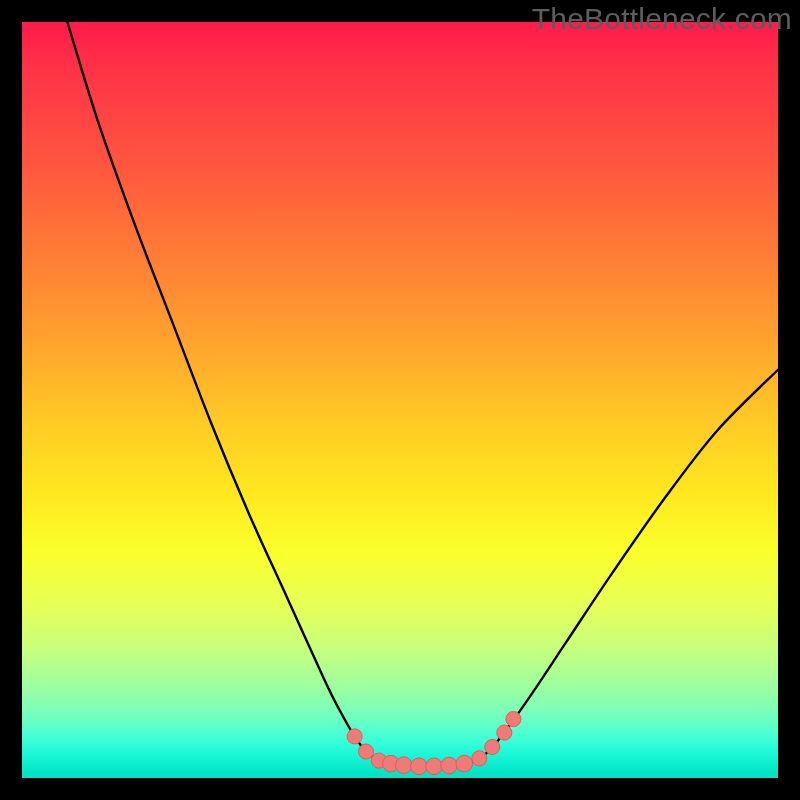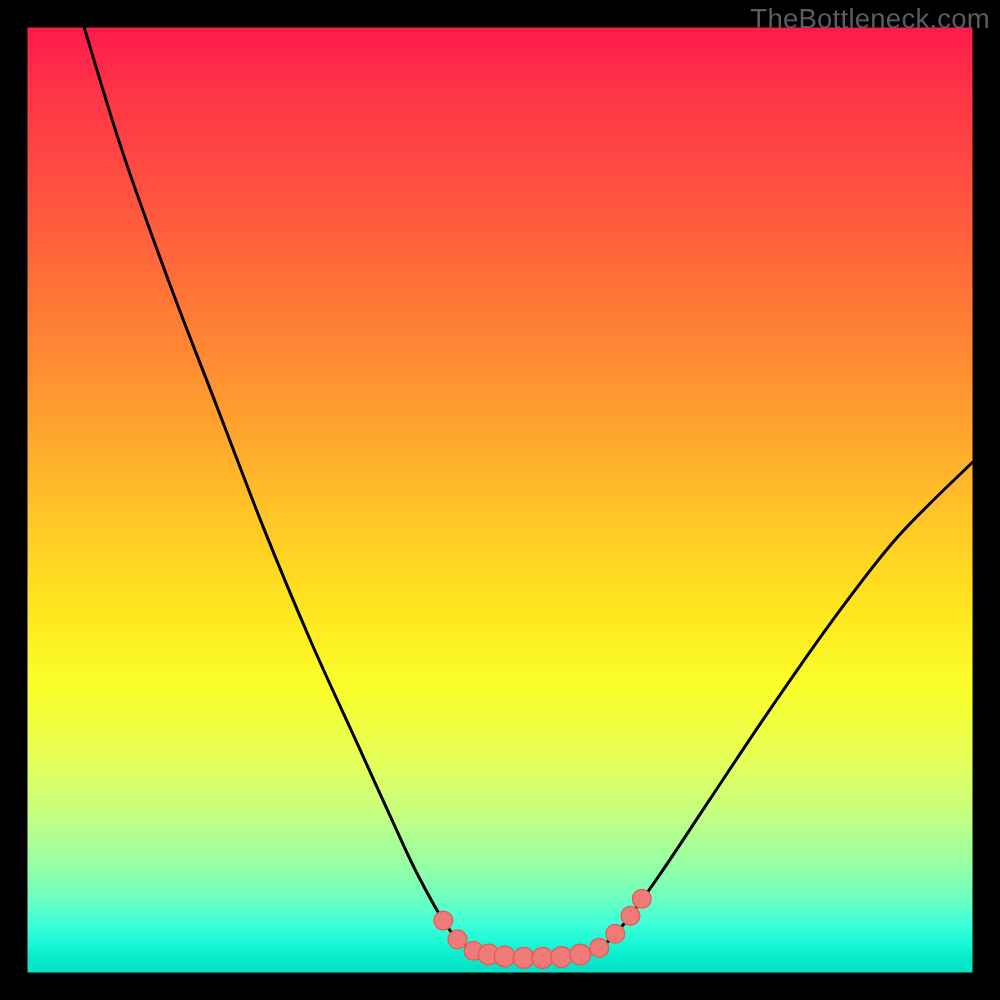--- a/index.html
+++ b/index.html
@@ -40,21 +40,21 @@
       #3cffd9 95%,
       #18f7d6 97%,
       #05e7c7 99%,
       #04e1c2 100%
     );
   }
   .watermark {
     position: absolute;
     top: 2px;
     right: 8px;
-    font-size: 22px;
+    font-size: 30px;
     font-weight: 500;
     color: #5d5d5d;
     letter-spacing: 0.2px;
     user-select: none;
   }
   svg.curve {
     position: absolute;
     left: 22px;
     top: 22px;
     width: 756px;

